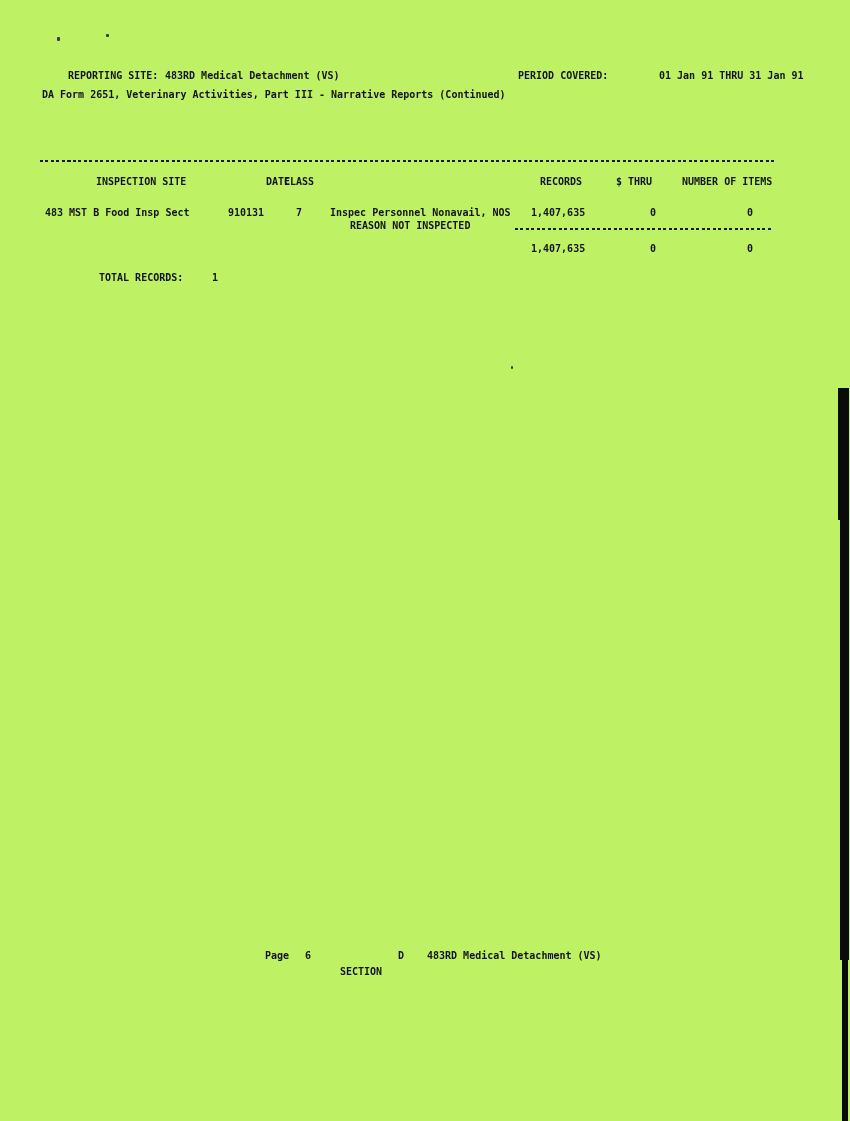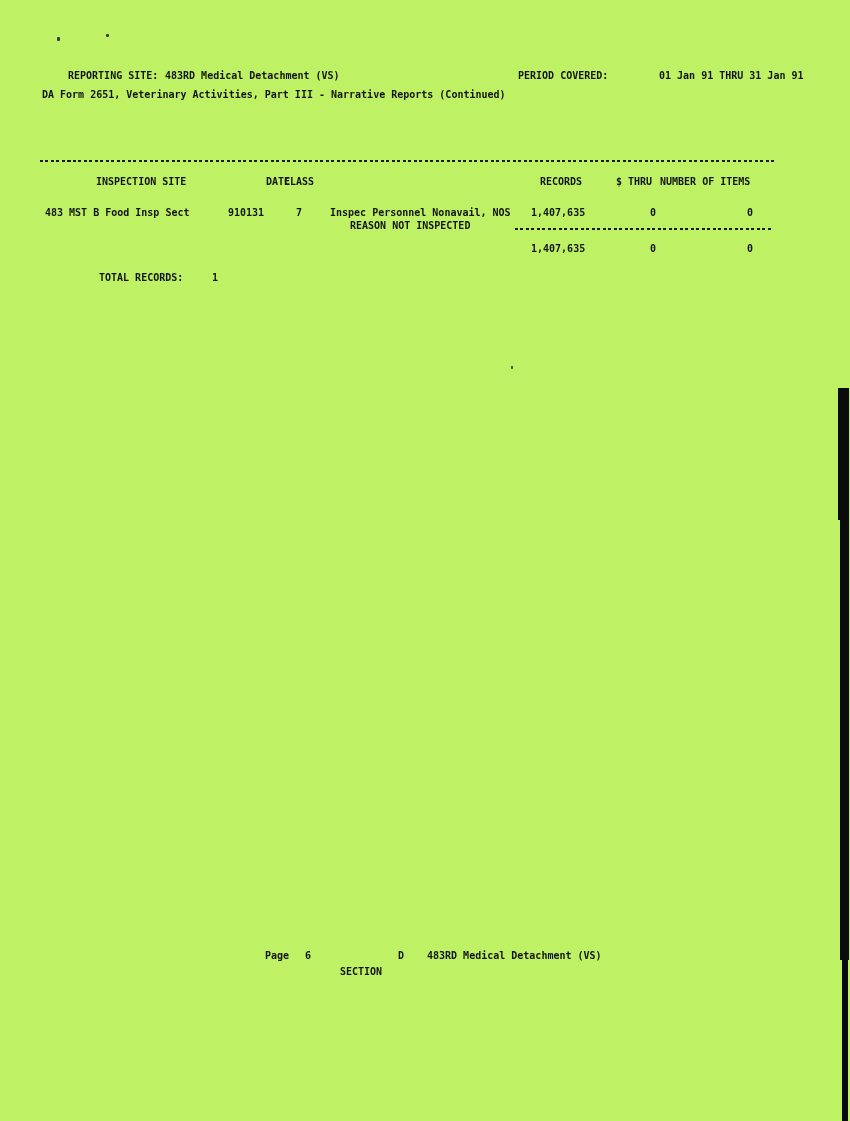--- a/index.html
+++ b/index.html
@@ -57,21 +57,21 @@
 
 
   <div class="dash" style="left:40px; top:160px; width:737px;"></div>
 
   <span class="t" style="left:76px;  top:176px;margin-left:20px;">INSPECTION SITE</span>
   <span class="t" style="left:242px; top:176px;margin-left:24px;">DATE</span>
   <span class="t" style="left:284px; top:176px;">CLASS</span>
   <span class="t" style="left:350px; top:176px;margin-top:44px;">REASON NOT INSPECTED</span>
   <span class="t" style="left:540px; top:176px;">RECORDS</span>
   <span class="t" style="left:616px; top:176px;">$ THRU</span>
-  <span class="t" style="left:660px; top:176px;">NUMBER OF ITEMS</span>
+  <span class="t" style="left:682px; top:176px;">NUMBER OF ITEMS</span>
 
   <span class="t" style="left:45px;  top:207px;">483 MST B Food Insp Sect</span>
   <span class="t" style="left:228px; top:207px;">910131</span>
   <span class="t" style="left:296px; top:207px;">7</span>
   <span class="t" style="left:330px; top:207px;">Inspec Personnel Nonavail, NOS</span>
   <span class="t" style="left:531px; top:207px;">1,407,635</span>
   <span class="t" style="left:650px; top:207px;">0</span>
   <span class="t" style="left:747px; top:207px;">0</span>
 
   <div class="dash" style="left:515px; top:228px; width:258px;"></div>

